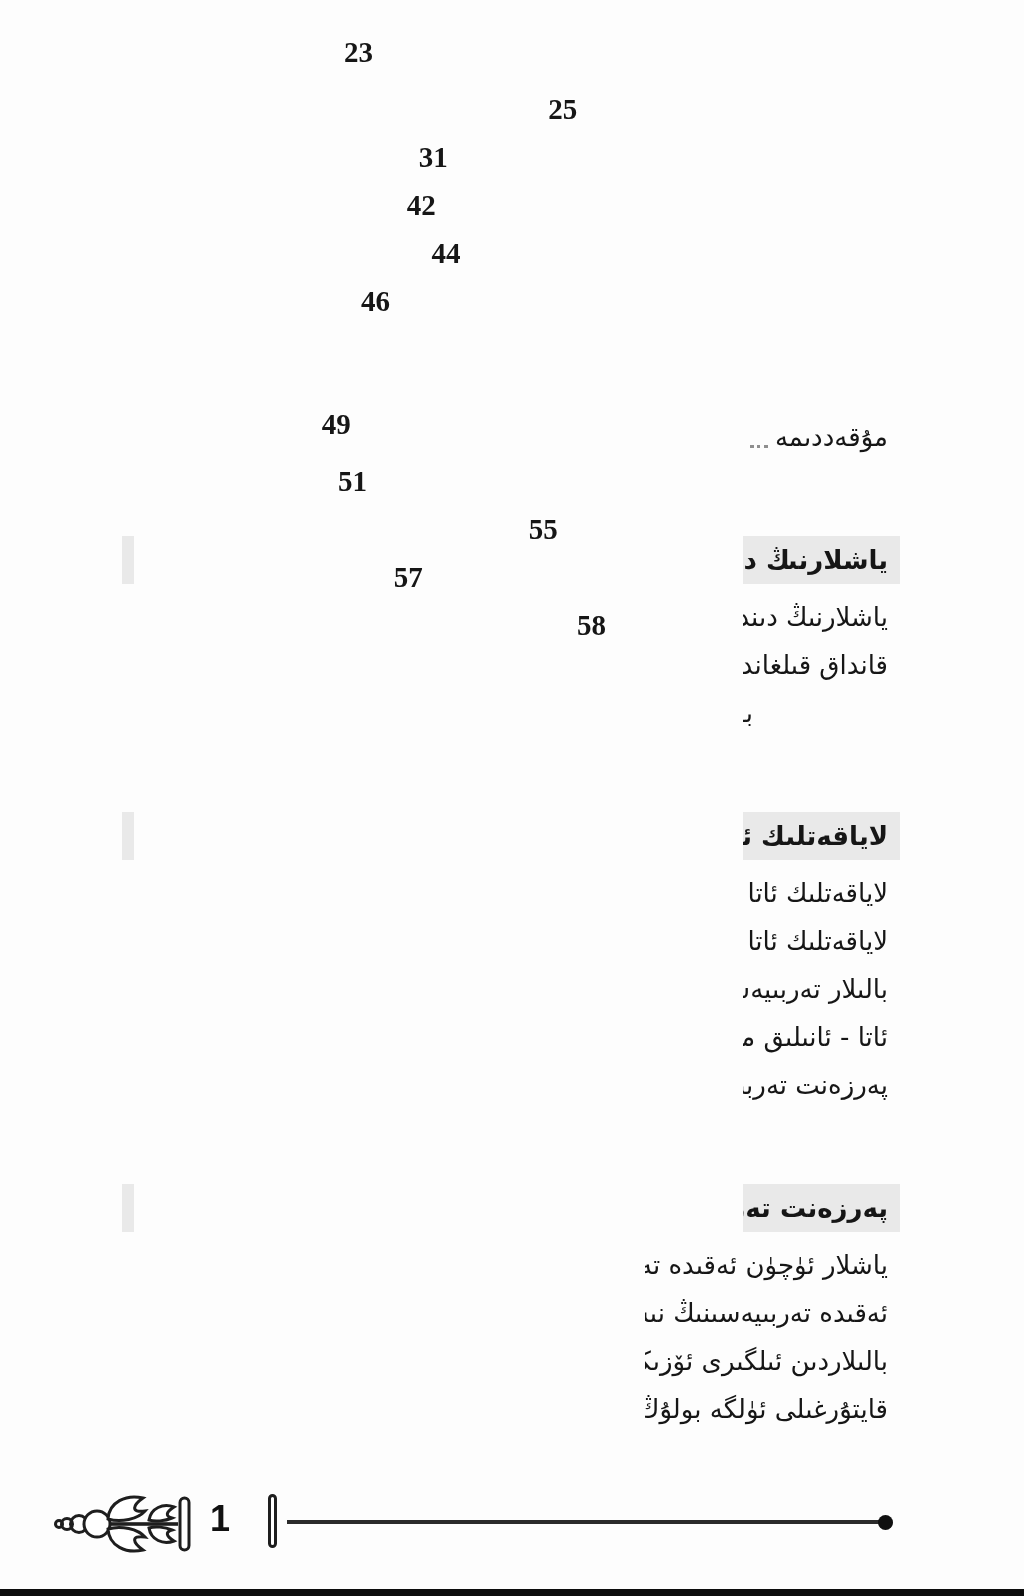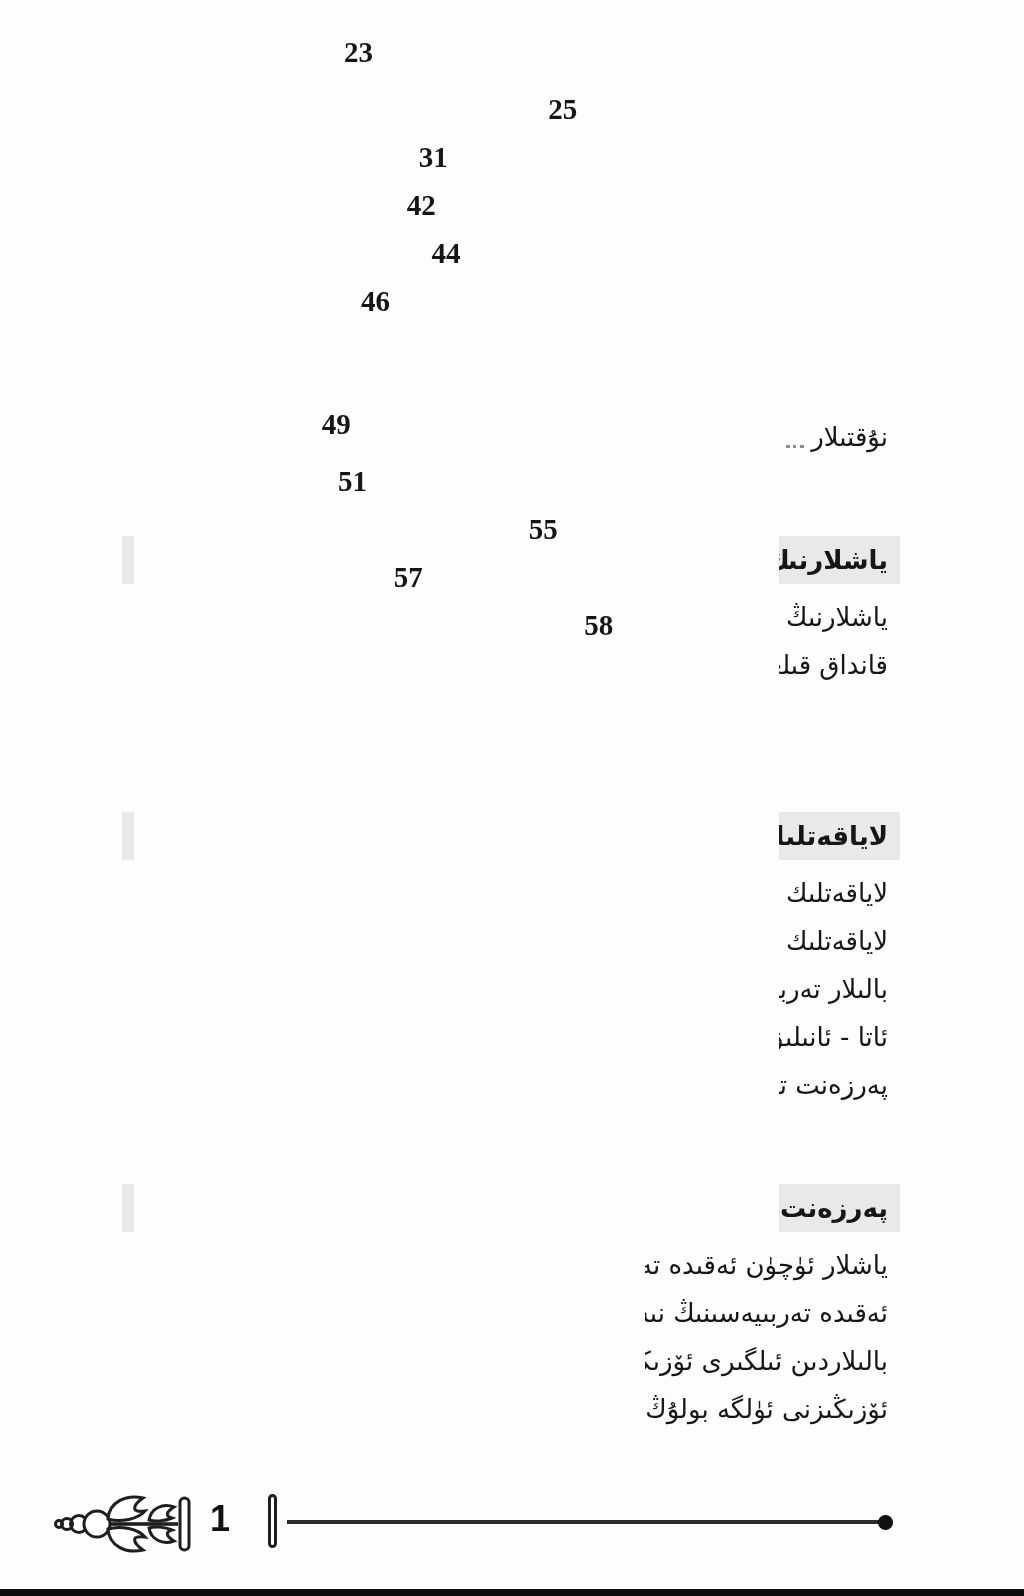--- a/index.html
+++ b/index.html
@@ -131,21 +131,21 @@
 </style>
 </head>
 <body>
 
 <div class="page">
 
   <h1 class="title">مۇندەرىجە</h1>
 
   <div class="toc">
       <div class="row entry">
-        <span class="t">نۇقتىلار</span>
+        <span class="t">مۇقەددىمە</span>
         <span class="dots"></span>
         <span class="page">9</span>
       </div>
       <div class="row chapter">بىرىنچى بۆلۈم</div>
       <div class="row entry hl">
         <span class="t">ياشلارنىڭ دىندارلىقتىن يىراقلىشىش سەۋەبلىرى</span>
         <span class="dots"></span>
         <span class="page">11</span>
       </div>
       <div class="row entry">
@@ -207,21 +207,21 @@
         <span class="t">ئەقىدە تەربىيەسىنىڭ نىشانى</span>
         <span class="dots"></span>
         <span class="page">55</span>
       </div>
       <div class="row entry">
         <span class="t">بالىلاردىن ئىلگىرى ئۆزىڭىزنى تەربىيەلەڭ!</span>
         <span class="dots"></span>
         <span class="page">57</span>
       </div>
       <div class="row entry">
-        <span class="t">ئۆزىڭىزنى ئۈلگە بولۇڭ</span>
+        <span class="t">قايتۇرغىلى ئۈلگە بولۇڭ</span>
         <span class="dots"></span>
         <span class="page">58</span>
       </div>
     </div>
 
   <div class="footer">
     <svg class="ornament" viewBox="0 0 140 72" xmlns="http://www.w3.org/2000/svg">
       <g fill="none" stroke="#1e1e1e" stroke-width="3">
         <circle cx="7" cy="36" r="3.5"></circle>
         <circle cx="15" cy="36" r="5.5"></circle>

